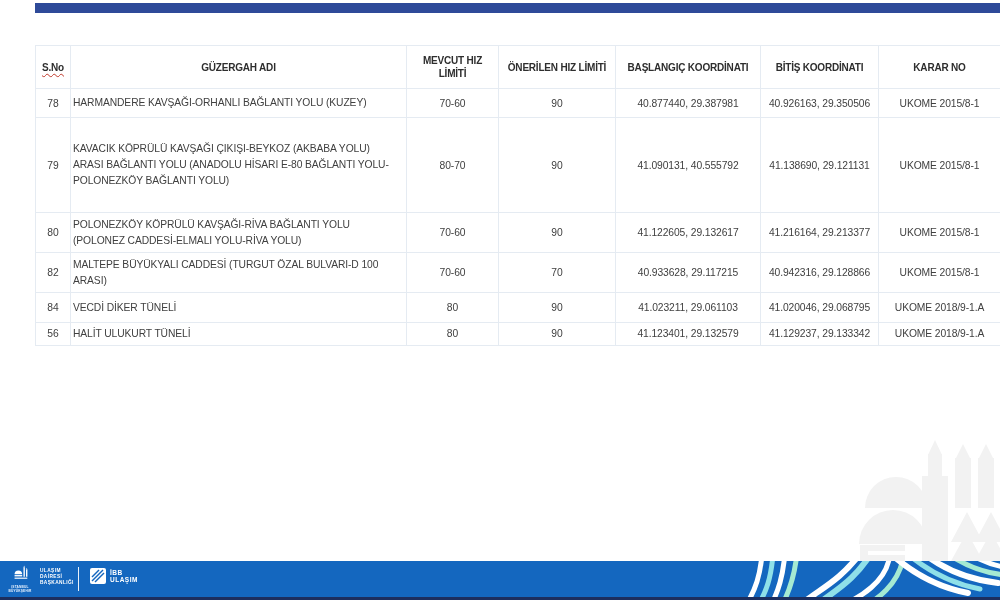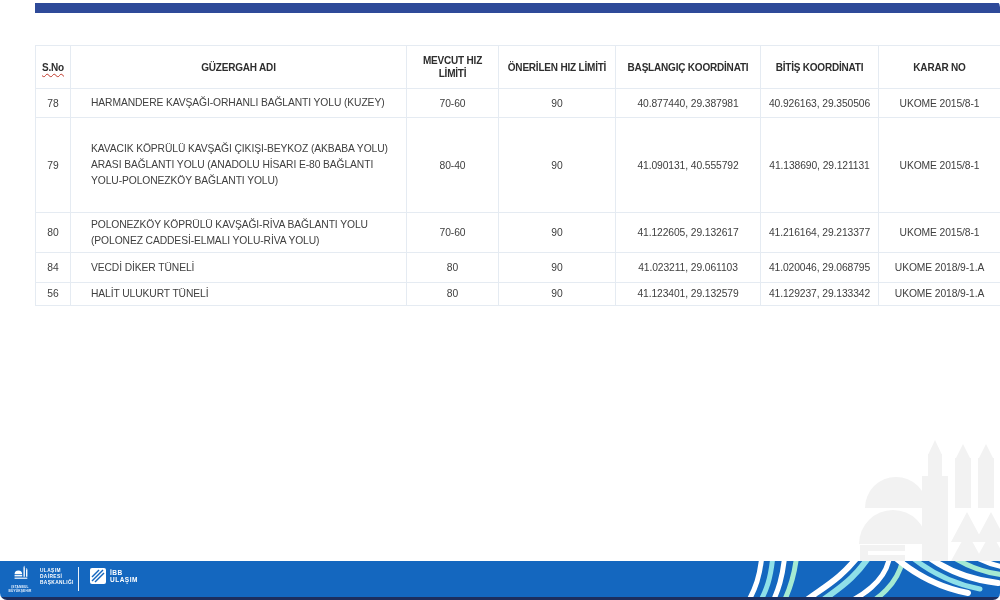--- a/index.html
+++ b/index.html
@@ -1,26 +1,26 @@
 <!DOCTYPE html>
 <html><head>
 <meta charset="utf-8">
 <style>
   html,body{margin:0;padding:0;background:#fff;}
   .stage{position:relative;width:1000px;height:600px;background:#ffffff;overflow:hidden;
-         font-family:"Liberation Sans",sans-serif;color:#3f3f3f;border-radius:7px;}
+         font-family:"Liberation Sans",sans-serif;color:#3f3f3f;}
   
   .topbar{position:absolute;left:35px;top:3px;width:965px;height:10px;background:#2e4a99;}
   
   .tbl{position:absolute;left:35px;top:45px;width:965px;border-collapse:collapse;table-layout:fixed;
        background:#fff;}
   .tbl th,.tbl td{border:1px solid #e5ebf2;vertical-align:middle;overflow:hidden;}
   .tbl th{font-size:10px;font-weight:bold;color:#2e2e2e;text-align:center;padding:2px;letter-spacing:-0.2px;line-height:1.3;}
   .tbl td{font-size:10.3px;color:#404040;text-align:center;padding:2px 3px;letter-spacing:-0.1px;}
-  .tbl td.l{text-align:left;padding:3px 4px 3px 20px;line-height:1.55;}
+  .tbl td.l{text-align:left;padding:3px 4px 3px 2px;line-height:1.55;}
   .hrow{height:43px;}
   .wavy{text-decoration-line:underline;text-decoration-style:wavy;text-decoration-color:#c0392b;
         text-decoration-thickness:1px;text-underline-offset:2px;}
   
   .watermark{position:absolute;left:855px;top:430px;width:145px;height:131px;pointer-events:none;}
   
   .footer{position:absolute;left:0;top:561px;width:1000px;height:36px;background:#1467bf;overflow:hidden;}
   .footer-strip{position:absolute;left:0;top:597px;width:1000px;height:3px;background:#1c2e5e;}
   .emblem{position:absolute;left:6px;top:3px;width:28px;text-align:center;color:#fff;}
   .emblem .mun{font-size:3.2px;line-height:4px;font-weight:bold;letter-spacing:0.2px;color:#e8f2ff;}
@@ -65,33 +65,42 @@
         <td class="l">HARMANDERE KAVŞAĞI-ORHANLI BAĞLANTI YOLU (KUZEY)</td>
         <td>70-60</td>
         <td>90</td>
         <td>40.877440, 29.387981</td>
         <td>40.926163, 29.350506</td>
         <td>UKOME 2015/8-1</td>
       </tr>
       <tr style="height:95px">
         <td>79</td>
         <td class="l">KAVACIK KÖPRÜLÜ KAVŞAĞI ÇIKIŞI-BEYKOZ (AKBABA YOLU) ARASI BAĞLANTI YOLU (ANADOLU HİSARI E-80 BAĞLANTI YOLU-POLONEZKÖY BAĞLANTI YOLU)</td>
-        <td>80-40</td>
+        <td>80-70</td>
         <td>90</td>
         <td>41.090131, 40.555792</td>
         <td>41.138690, 29.121131</td>
         <td>UKOME 2015/8-1</td>
       </tr>
       <tr style="height:40px">
         <td>80</td>
         <td class="l">POLONEZKÖY KÖPRÜLÜ KAVŞAĞI-RİVA BAĞLANTI YOLU (POLONEZ CADDESİ-ELMALI YOLU-RİVA YOLU)</td>
         <td>70-60</td>
         <td>90</td>
         <td>41.122605, 29.132617</td>
         <td>41.216164, 29.213377</td>
+        <td>UKOME 2015/8-1</td>
+      </tr>
+      <tr style="height:40px">
+        <td>82</td>
+        <td class="l">MALTEPE BÜYÜKYALI CADDESİ (TURGUT ÖZAL BULVARI-D 100 ARASI)</td>
+        <td>70-60</td>
+        <td>70</td>
+        <td>40.933628, 29.117215</td>
+        <td>40.942316, 29.128866</td>
         <td>UKOME 2015/8-1</td>
       </tr>
       <tr style="height:30px">
         <td>84</td>
         <td class="l">VECDİ DİKER TÜNELİ</td>
         <td>80</td>
         <td>90</td>
         <td>41.023211, 29.061103</td>
         <td>41.020046, 29.068795</td>
         <td>UKOME 2018/9-1.A</td>

